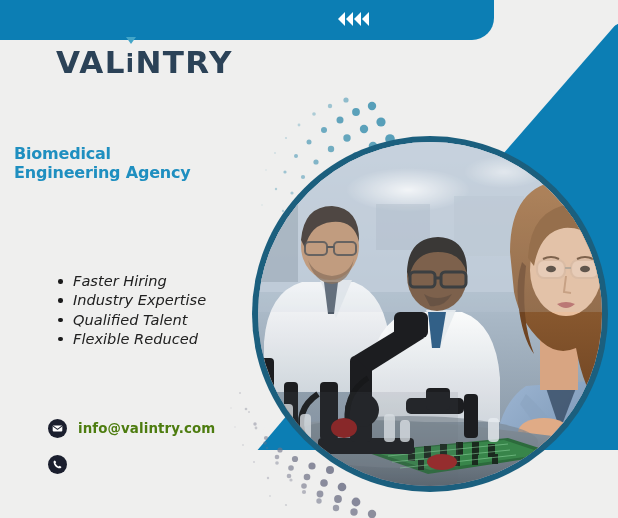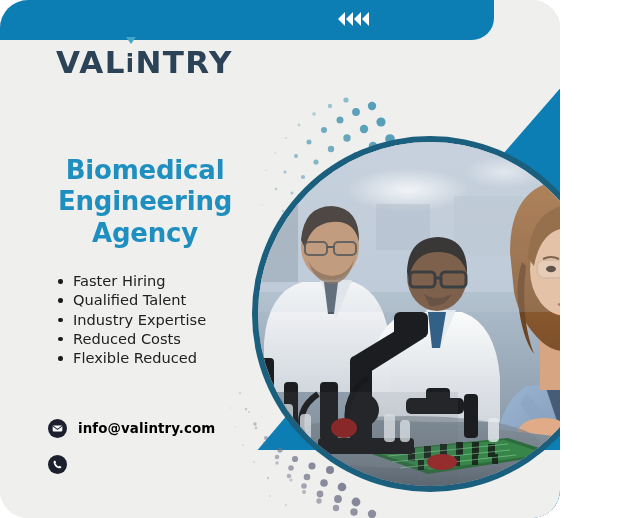--- a/index.html
+++ b/index.html
@@ -2,26 +2,25 @@
 <html><head>
 <meta charset="utf-8">
 <style>
   html, body {
     margin: 0;
     padding: 0;
     background: #ffffff;
   }
   #poster {
     position: relative;
-    width: 560px;
+    width: 618px;
     height: 518px;
     overflow: hidden;
     background: #efefee;
     font-family: "Liberation Sans", sans-serif;
-    border-radius: 28px;
   }
 
   
   .bg-layer {
     position: absolute;
     inset: 0;
     width: 618px;
     height: 518px;
   }
 
@@ -82,43 +81,43 @@
     height: 0;
     border-left: 5px solid transparent;
     border-right: 5px solid transparent;
     border-top: 7px solid #43a6c8;
   }
 
   
   .headline {
     position: absolute;
     left: 14px;
-    top: 155px;
+    top: 144px;
     width: 262px;
-    text-align: center;
     color: #1f8fc0;
     font-family: "DejaVu Sans", sans-serif;
-    font-size: 26px;
+    font-size: 16px;
     font-weight: bold;
     line-height: 1.21;
     letter-spacing: -0.2px;
   }
 
   
   .bullets {
     position: absolute;
     left: 56px;
     top: 271px;
     margin: 0;
     padding: 0;
     list-style: none;
     color: #212121;
     font-family: "DejaVu Sans", sans-serif;
     font-size: 14.6px;
     line-height: 1.32;
+    font-style: italic;
   }
   .bullets li {
     position: relative;
     padding-left: 17px;
     white-space: nowrap;
   }
   .bullets li::before {
     content: "";
     position: absolute;
     left: 2px;
@@ -150,21 +149,21 @@
     align-items: center;
     justify-content: center;
     flex: 0 0 auto;
   }
   .contact-badge svg { display: block; }
   .contact-text {
     margin-left: 11px;
     font-family: "DejaVu Sans", sans-serif;
     font-size: 13.4px;
     font-weight: bold;
-    color: #000000;
+    color: #4d7c0f;
     letter-spacing: 0.1px;
     white-space: nowrap;
   }
 
   
   .photo-ring {
     position: absolute;
     left: 252px;
     top: 136px;
     width: 356px;
@@ -302,23 +301,22 @@
 
   <div class="logo"><span>VAL</span><span class="i-wrap"><span class="i-dot"></span><span class="i-stem">i</span></span><span>NTRY</span></div>
 
   <div class="headline">
     <div>Biomedical</div>
     <div>Engineering Agency</div>
   </div>
 
   <ul class="bullets">
     <li>Faster Hiring</li>
+    <li>Industry Expertise</li>
     <li>Qualified Talent</li>
-    <li>Industry Expertise</li>
-    <li>Reduced Costs</li>
     <li>Flexible Reduced</li>
   </ul>
 
   <div class="contacts">
     <div class="contact-row">
       <span class="contact-badge">
         <svg width="11" height="11" viewBox="0 0 16 16">
           <rect x="1" y="3.5" width="14" height="9" rx="1.6" fill="#ffffff"></rect>
           <path d="M2 5 L8 9.2 L14 5" stroke="#1b1f2e" stroke-width="1.5" fill="none" stroke-linecap="round" stroke-linejoin="round"></path>
         </svg>

